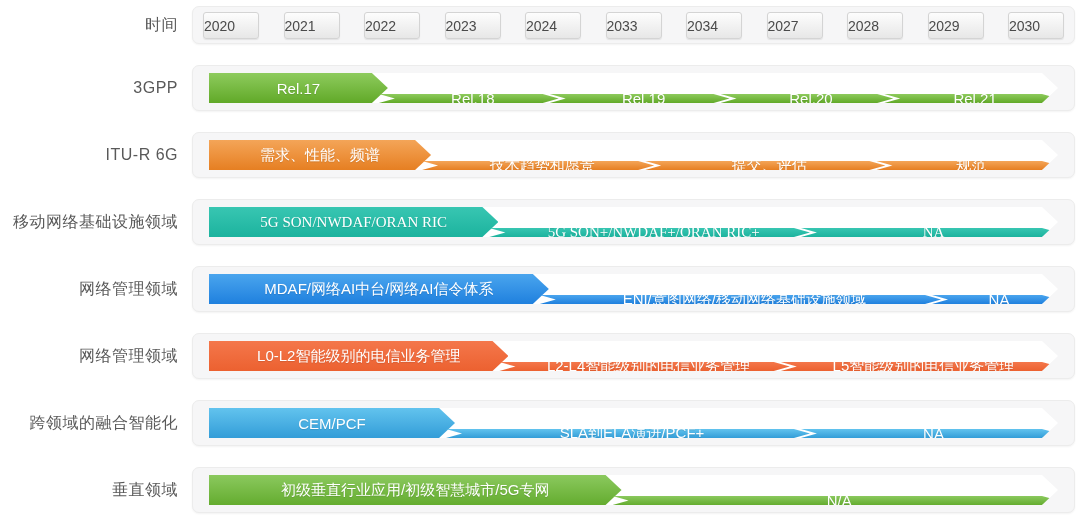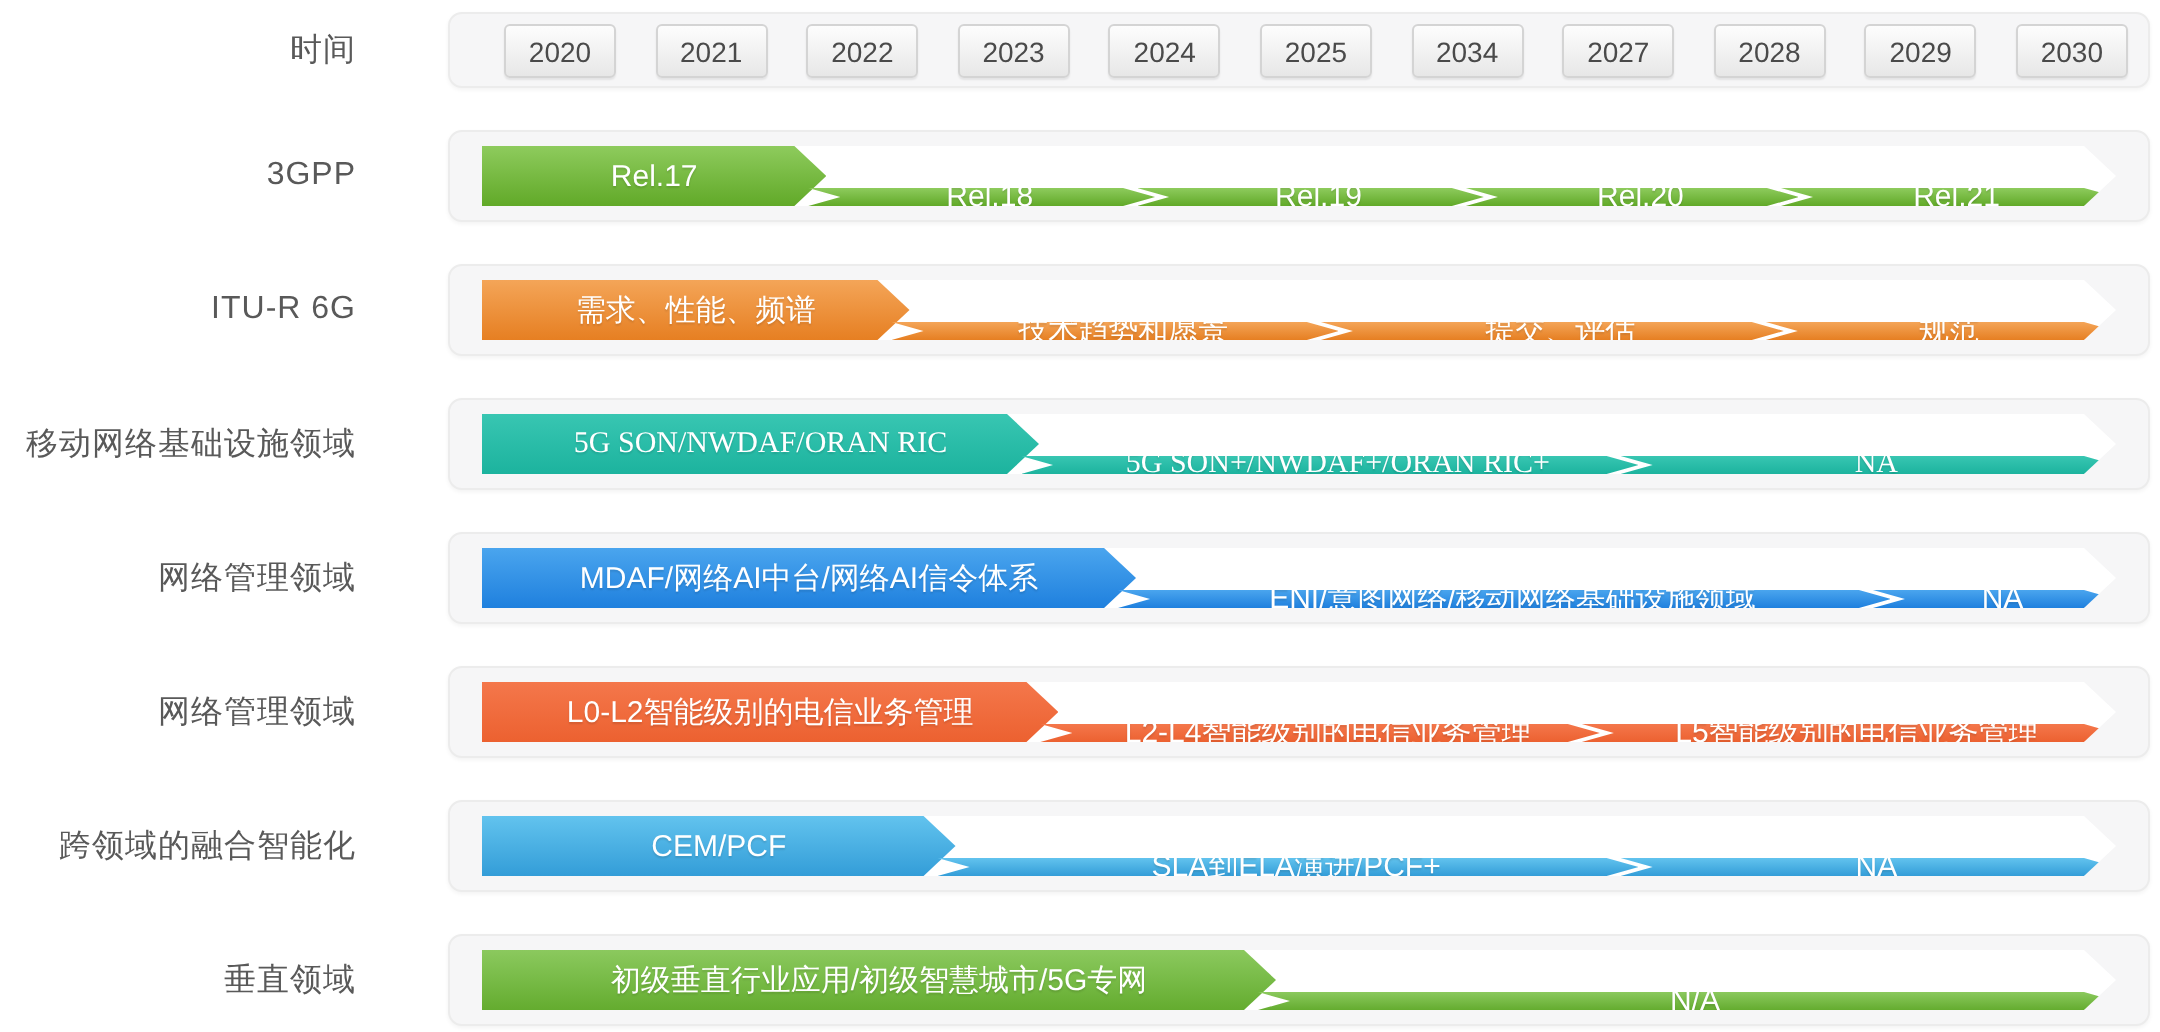--- a/index.html
+++ b/index.html
@@ -4,41 +4,40 @@
 <style>
   * { margin:0; padding:0; box-sizing:border-box; }
   html,body { background:#ffffff; }
   body {
     width:1080px; height:516px;
     font-family:"Liberation Sans","DejaVu Sans",sans-serif;
     overflow:hidden;
   }
   .canvas { position:relative; width:1080px; height:516px; padding-top:6px; }
 
-  .row { display:flex; align-items:center; margin-bottom:21px;gap:32px; }
+  .row { display:flex; align-items:center; margin-bottom:21px; }
   .row-label {
     flex:none; width:192px; text-align:right; padding-right:14px;
     color:#595959; font-size:16px; letter-spacing:.5px; white-space:nowrap;
   }
   .band {
     flex:1; height:46px; margin-right:5px;
     background:#f6f6f7; border:1px solid #ececec; border-radius:7px;
     box-shadow:0 1px 2px rgba(0,0,0,.05);
     display:flex; align-items:center; padding:0 16px;
   }
   .band.short { height:38px; padding:0 10px; justify-content:space-between; }
 
   
   .year-box {
-    width:56px; height:27px; line-height:26px; text-align:center;
+    width:56px; height:27px; line-height:26px; 
     font-size:14px; color:#4a4a4a;
     background:linear-gradient(#fdfdfd,#e7e7e7);
     border:1px solid #d4d4d4; border-radius:3px;
     box-shadow:0 1px 1px rgba(0,0,0,.08);
-    margin-left:17px;
   }
 
   
   .strip {
     flex:1; height:30px; display:flex; background:#ffffff;
     clip-path:polygon(0 0, calc(100% - 16px) 0, 100% 50%, calc(100% - 16px) 100%, 0 100%);
   }
   .seg {
     flex-basis:0; min-width:0;
     display:flex; align-items:center; justify-content:center;
@@ -77,21 +76,21 @@
 <div class="canvas">
 
   <div class="row">
     <div class="row-label">时间</div>
     <div class="band short">
       <div class="year-box">2020</div>
       <div class="year-box">2021</div>
       <div class="year-box">2022</div>
       <div class="year-box">2023</div>
       <div class="year-box">2024</div>
-      <div class="year-box">2025</div>
+      <div class="year-box">2033</div>
       <div class="year-box">2034</div>
       <div class="year-box">2027</div>
       <div class="year-box">2028</div>
       <div class="year-box">2029</div>
       <div class="year-box">2030</div>
     </div>
   </div>
 
   <div class="row">
     <div class="row-label">3GPP</div>

